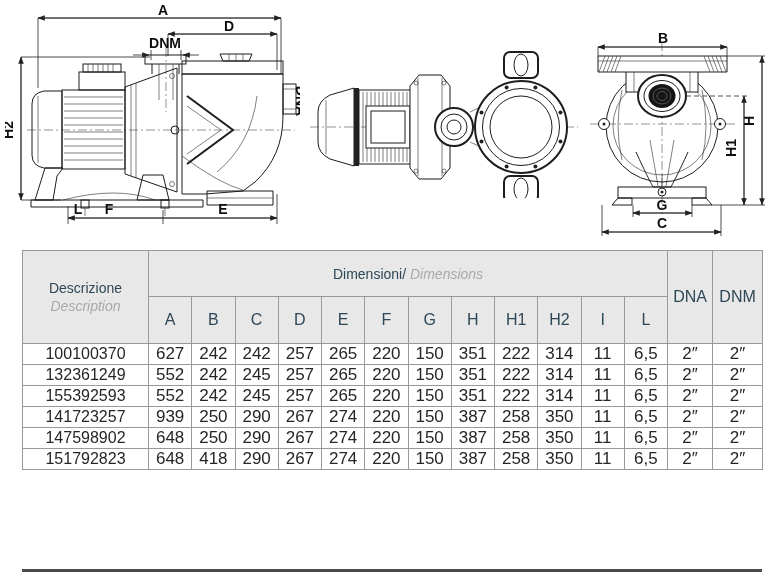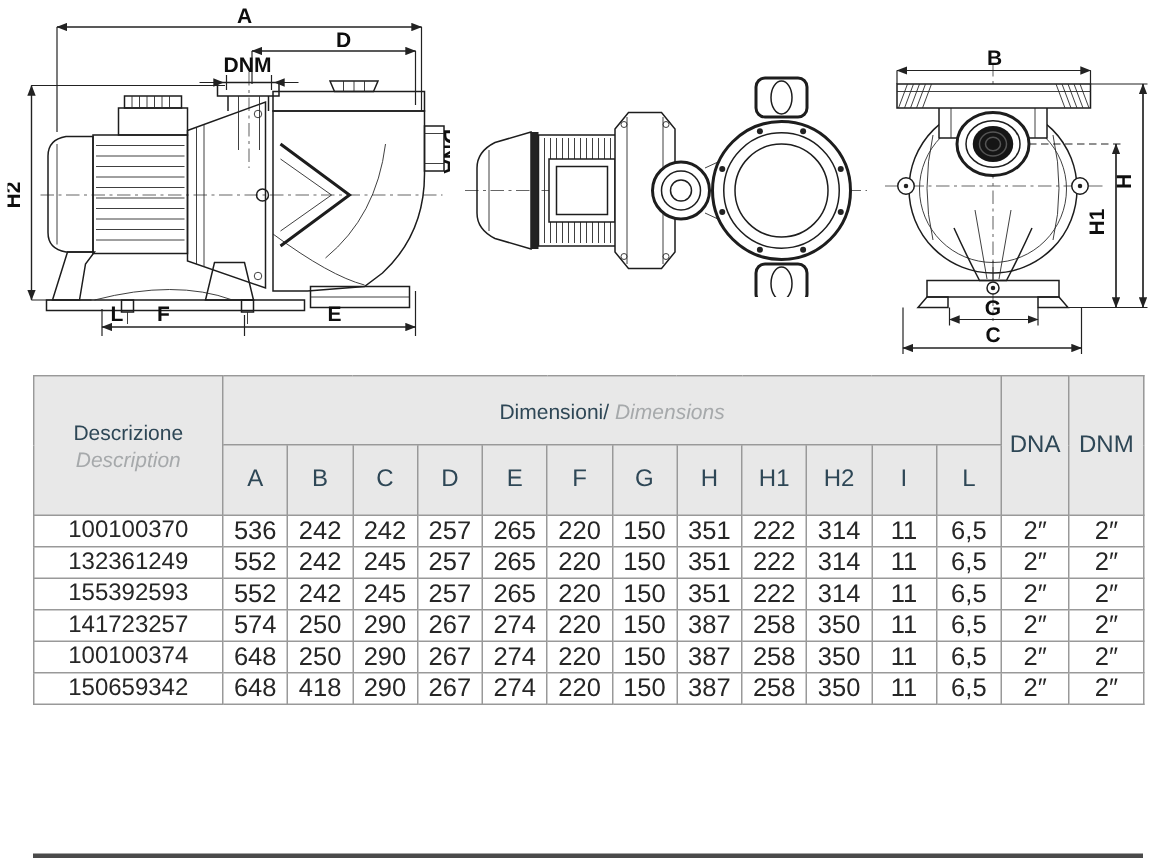--- a/index.html
+++ b/index.html
@@ -368,21 +368,21 @@
           <th>H</th>
           <th>H1</th>
           <th>H2</th>
           <th>I</th>
           <th>L</th>
         </tr>
     </thead>
     <tbody>
         <tr>
           <td class="code-cell">100100370</td>
-          <td>536</td>
+          <td>627</td>
           <td>242</td>
           <td>242</td>
           <td>257</td>
           <td>265</td>
           <td>220</td>
           <td>150</td>
           <td>351</td>
           <td>222</td>
           <td>314</td>
           <td>11</td>
@@ -419,54 +419,54 @@
           <td>351</td>
           <td>222</td>
           <td>314</td>
           <td>11</td>
           <td>6,5</td>
           <td>2″</td>
           <td>2″</td>
         </tr>
         <tr>
           <td class="code-cell">141723257</td>
-          <td>574</td>
+          <td>939</td>
           <td>250</td>
           <td>290</td>
           <td>267</td>
           <td>274</td>
           <td>220</td>
           <td>150</td>
           <td>387</td>
           <td>258</td>
           <td>350</td>
           <td>11</td>
           <td>6,5</td>
           <td>2″</td>
           <td>2″</td>
         </tr>
         <tr>
-          <td class="code-cell">100100374</td>
+          <td class="code-cell">147598902</td>
           <td>648</td>
           <td>250</td>
           <td>290</td>
           <td>267</td>
           <td>274</td>
           <td>220</td>
           <td>150</td>
           <td>387</td>
           <td>258</td>
           <td>350</td>
           <td>11</td>
           <td>6,5</td>
           <td>2″</td>
           <td>2″</td>
         </tr>
         <tr>
-          <td class="code-cell">150659342</td>
+          <td class="code-cell">151792823</td>
           <td>648</td>
           <td>418</td>
           <td>290</td>
           <td>267</td>
           <td>274</td>
           <td>220</td>
           <td>150</td>
           <td>387</td>
           <td>258</td>
           <td>350</td>

